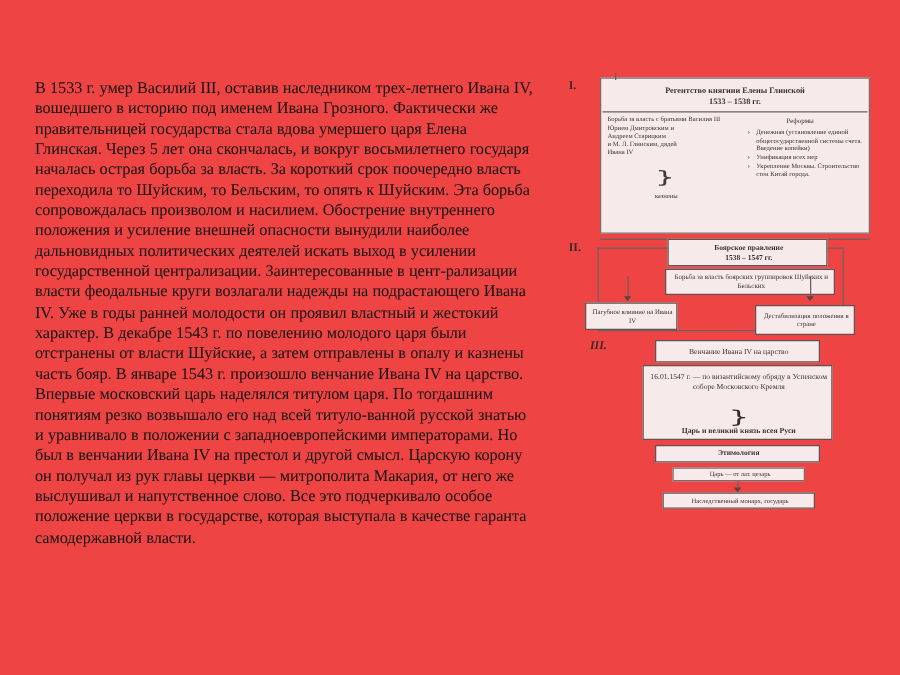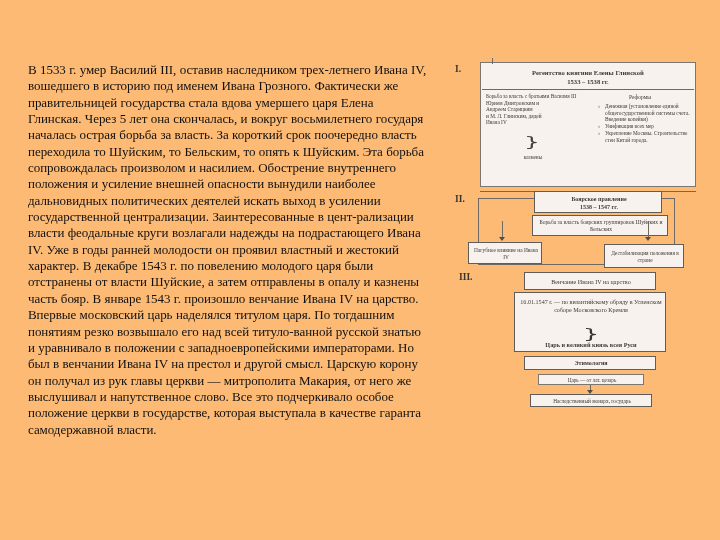--- a/index.html
+++ b/index.html
@@ -12,21 +12,21 @@
     height: 540px;
     overflow: hidden;
     font-family: "Liberation Serif", "DejaVu Serif", serif;
     color: #000000;
     position: relative;
   }
 
   #slide {
     position: absolute;
     inset: 0;
-    background: #fdba74;
+    background: #ef4444;
   }
 
   
   #text-column {
     position: absolute;
     left: 28px;
     top: 62px;
     width: 400px;
   }
   #body-paragraph {
@@ -187,21 +187,21 @@
     <div class="arrow-down" style="left:193px; top:179px;"></div>
 
     <div class="dbox" style="left:16px; top:184px; width:74px; height:22px;">
       <div class="dtext ctr" style="left:2px; top:4px; width:70px; font-size:5.4px; line-height:6.8px;">Пагубное влияние на Ивана IV</div>
     </div>
 
     <div class="dbox" style="left:152px; top:186px; width:80px; height:24px;">
       <div class="dtext ctr" style="left:2px; top:5px; width:76px; font-size:5.4px; line-height:6.8px;">Дестабилизация положения в стране</div>
     </div>
 
-    <div class="roman" style="left:7px; top:214px;">III.</div>
+    <div class="roman" style="left:20px; top:214px;font-style:italic;">III.</div>
 
     <div class="dbox" style="left:72px; top:214px; width:132px; height:18px;">
       <div class="dtext ctr" style="left:0px; top:5px; width:132px; font-size:6.1px; line-height:8px;">Венчание Ивана IV на царство</div>
     </div>
 
     <div class="dbox" style="left:62px; top:234px; width:152px; height:60px;">
       <div class="dtext ctr" style="left:5px; top:5px; width:142px; font-size:6.1px; line-height:8.4px;">16.01.1547 г. — по византийскому обряду в Успенском соборе Московского Кремля</div>
 
       <div class="brace" style="left:20px; top:33px; width:112px; font-size:26px; color:#1a1a1a;">}</div>
 

